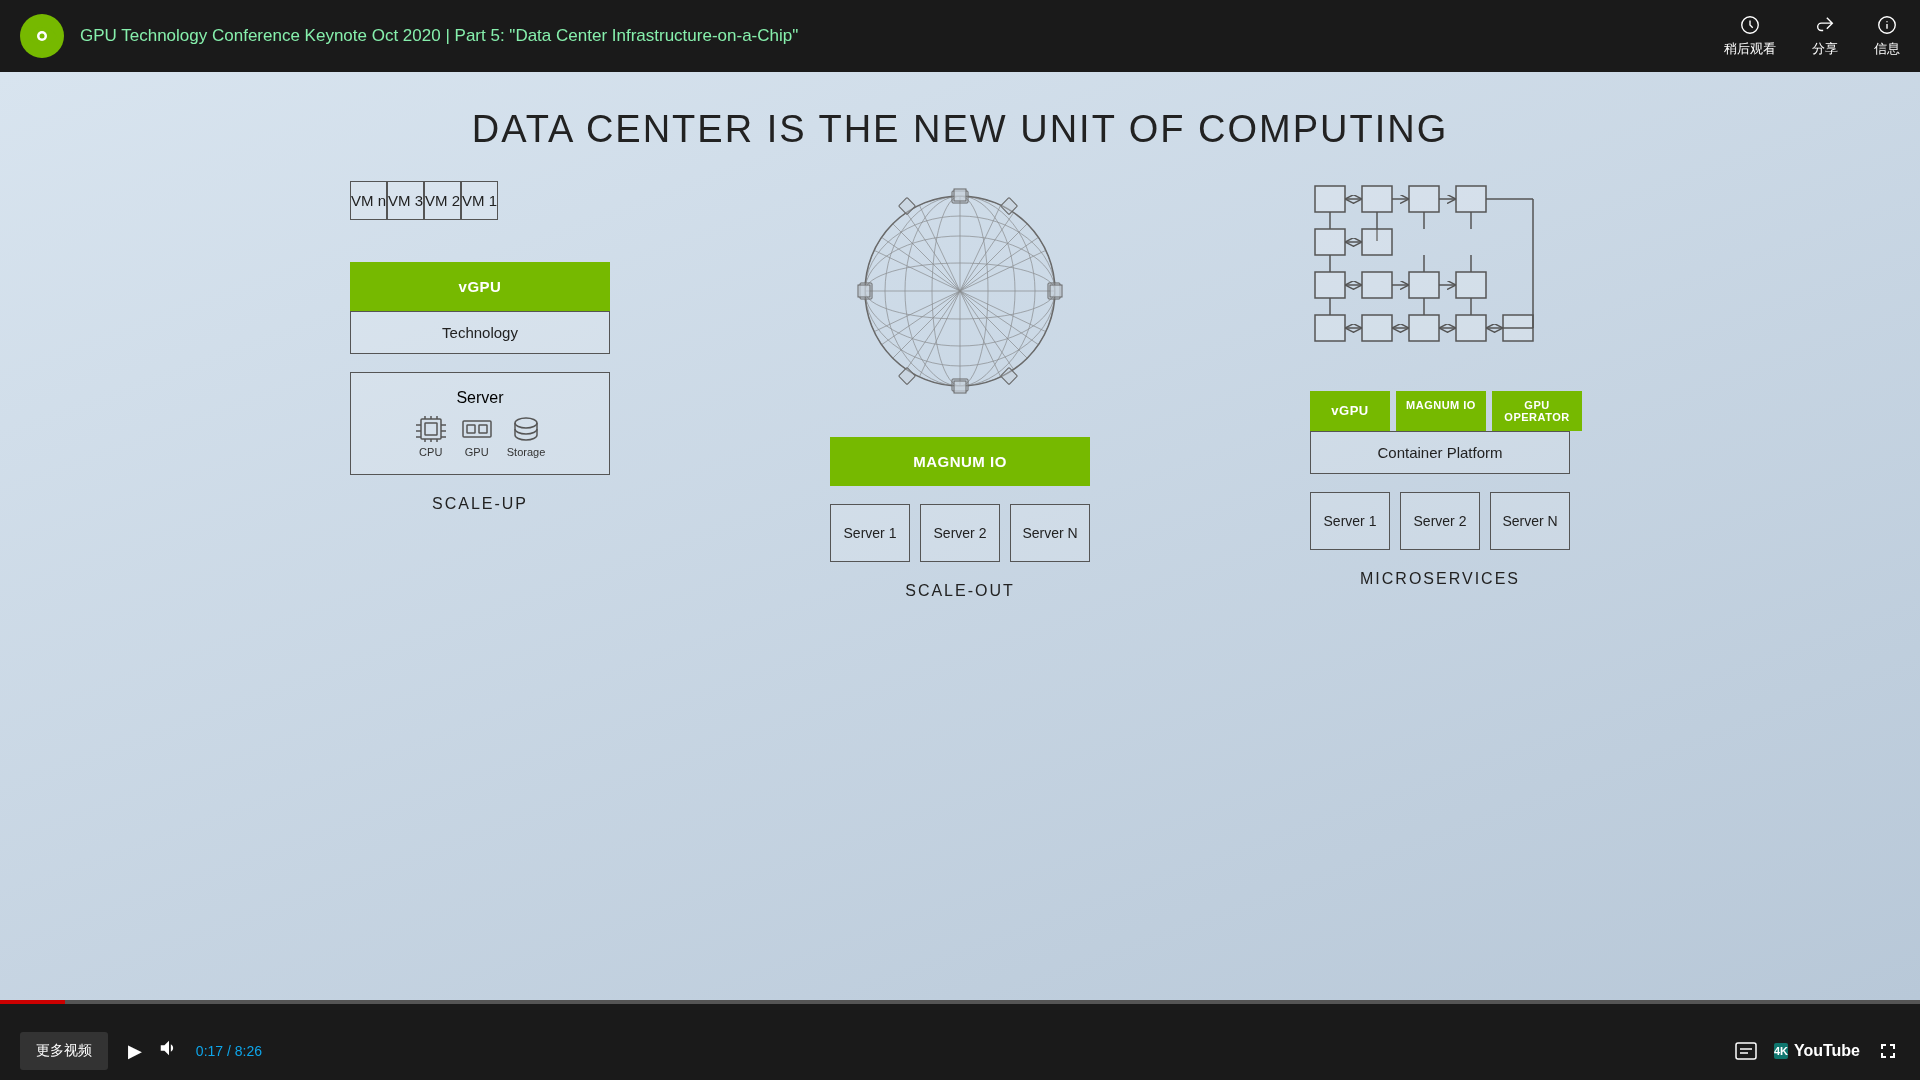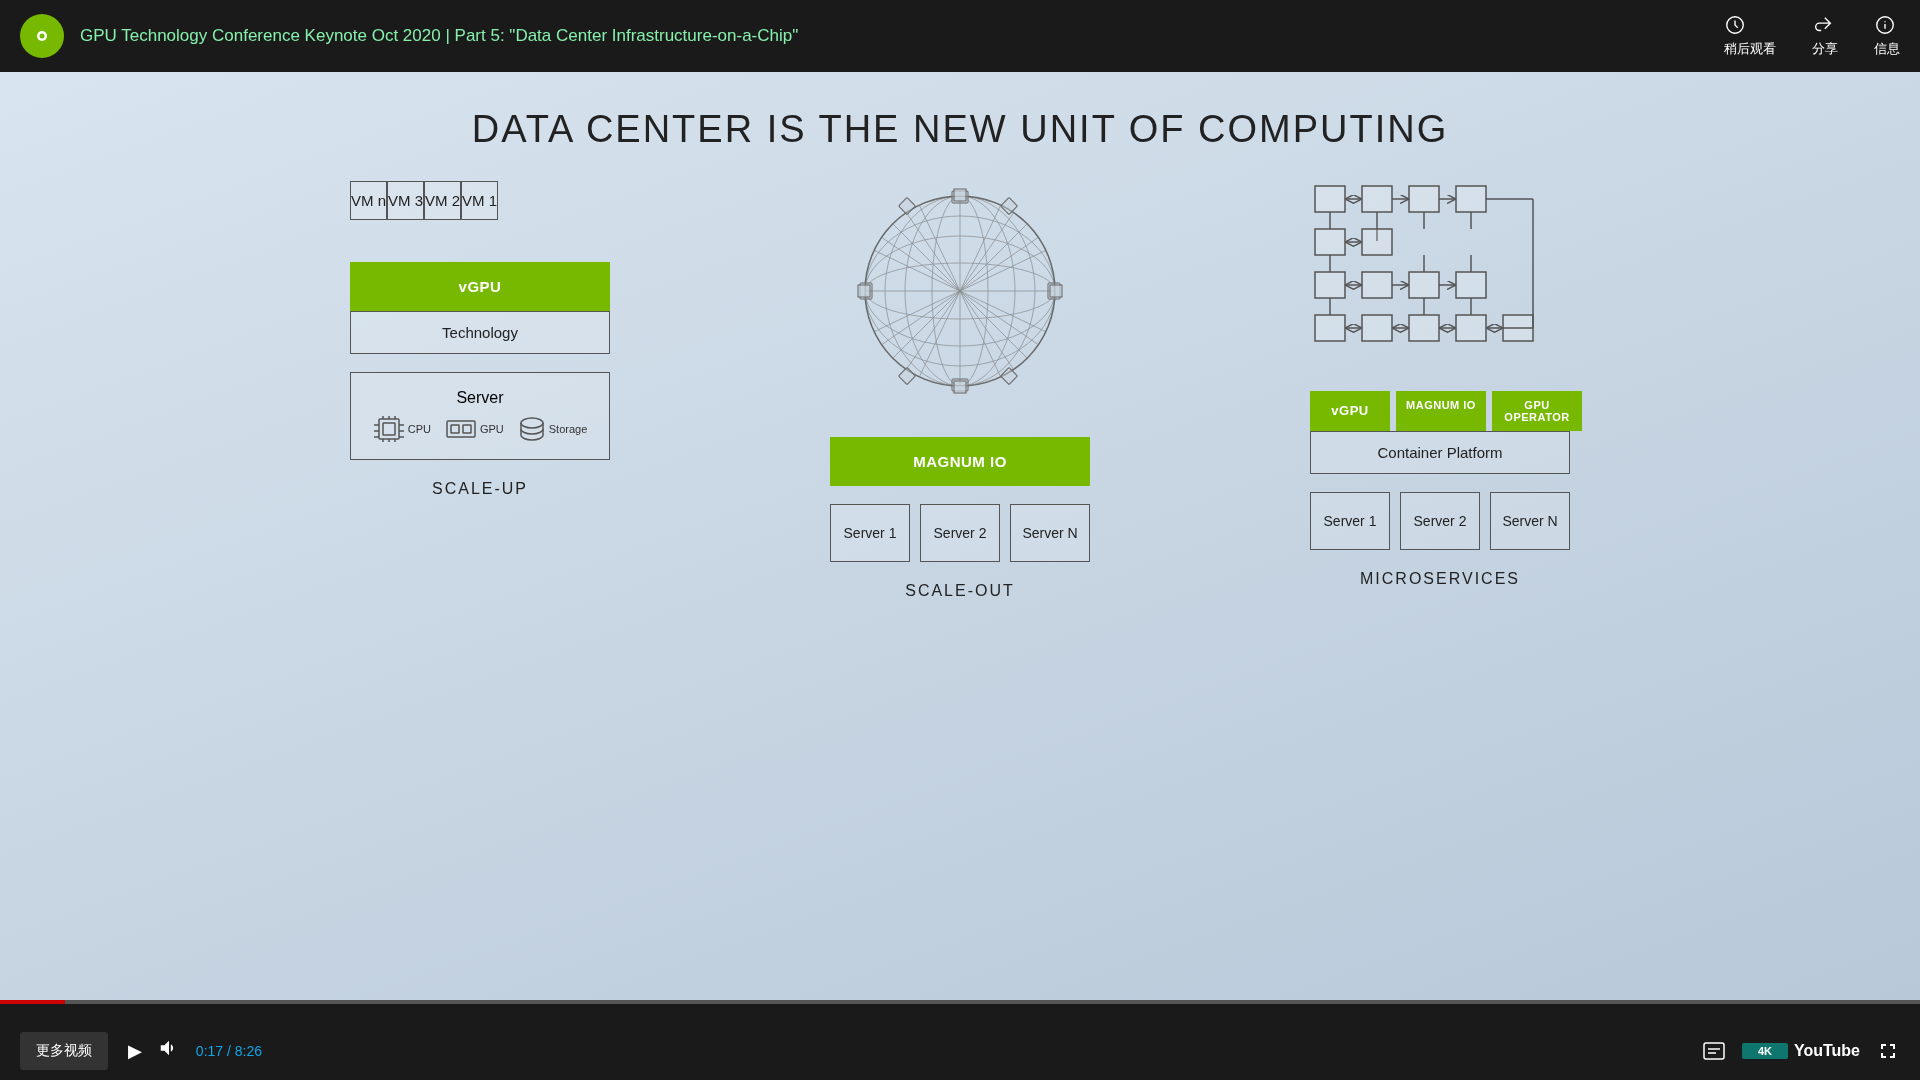--- a/index.html
+++ b/index.html
@@ -40,21 +40,21 @@
     }
     .top-bar-actions {
       display: flex;
       gap: 36px;
       color: white;
       font-size: 13px;
     }
     .top-bar-action {
       display: flex;
       flex-direction: column;
-      align-items: flex-start;
+      align-items: center;
       gap: 4px;
       cursor: pointer;
     }
     .top-bar-action svg {
       width: 22px;
       height: 22px;
     }
 
     
     .content-area {
@@ -186,20 +186,21 @@
       align-items: center;
     }
     .server-icons-row {
       display: flex;
       gap: 14px;
       align-items: center;
       margin-top: 8px;
     }
     .server-icon-item {
       display: flex;
+      flex-direction: column;
       align-items: center;
       gap: 3px;
       font-size: 11px;
       color: #333;
     }
 
     
     .scale-label {
       font-size: 16px;
       letter-spacing: 2px;
@@ -262,21 +263,21 @@
     }
     .youtube-logo {
       display: flex;
       align-items: center;
       gap: 6px;
     }
     .yt-badge {
       background: #0f766e;
       color: white;
       font-size: 11px;
-      padding: 2px 16px;
+      padding: 2px 0;
       font-weight: bold;
       border-radius: 2px;
     }
     .yt-text {
       color: white;
       font-size: 16px;
       font-weight: bold;
     }
 
     

